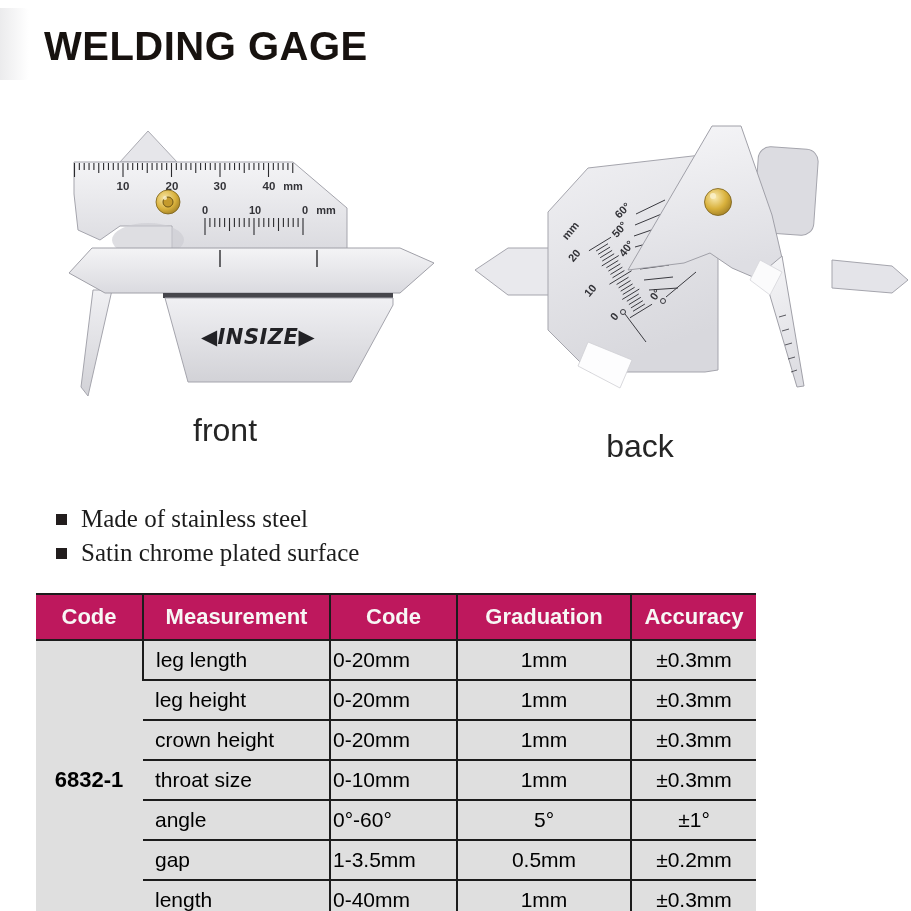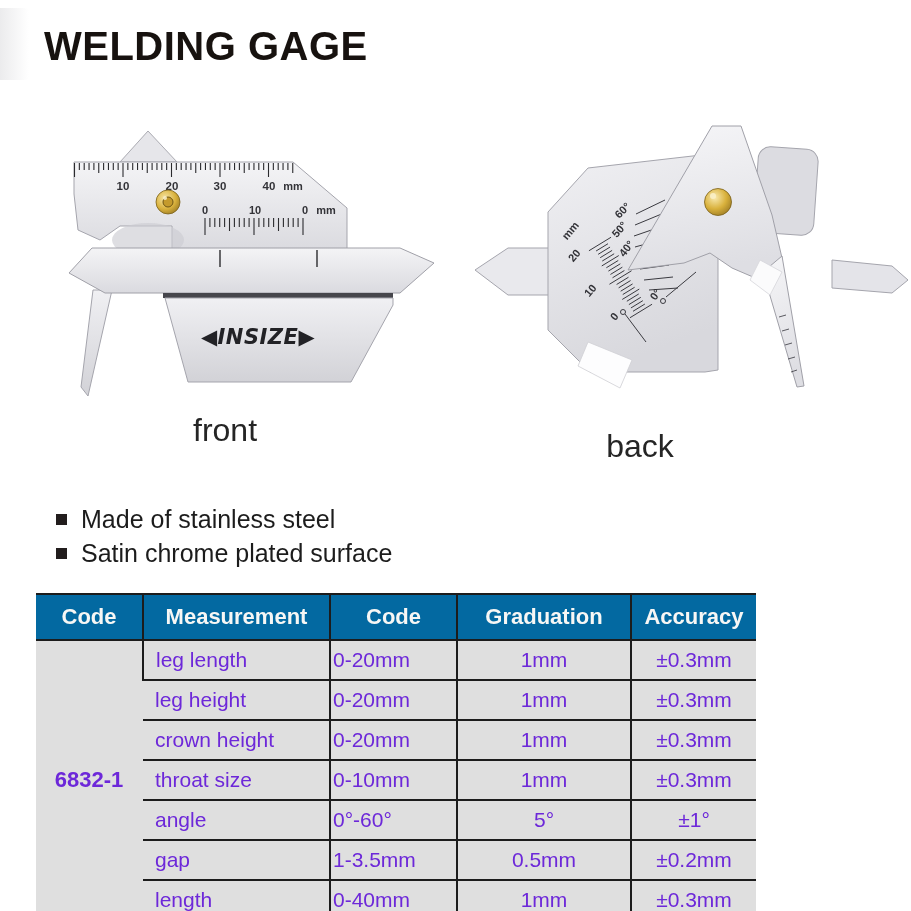--- a/index.html
+++ b/index.html
@@ -19,33 +19,33 @@
   .fig{position:absolute;}
   .fig svg{display:block;}
   .caption{
     position:absolute;font-size:32px;color:#252525;text-align:center;
   }
   .caption.front{left:60px;top:412px;width:330px;}
   .caption.back{left:460px;top:428px;width:360px;}
   .features{position:absolute;left:56px;top:506px;list-style:none;margin:0;padding:0;}
   .features li{display:flex;align-items:center;margin-bottom:8px;height:26px;}
   .bullet-icon{width:11px;height:11px;background:#221d1d;margin-right:14px;flex:0 0 auto;}
-  .feature-text{font-size:25px;color:#1c1c1c;}
+  .feature-text{font-size:25px;color:#1c1c1c;font-family:Liberation Serif, serif;}
   table.spec{
     position:absolute;left:36px;top:593px;border-collapse:collapse;table-layout:fixed;
     font-size:21px;
   }
   table.spec th{
-    background:#0369a1;color:#f7f7f5;font-weight:bold;font-size:22px;
+    background:#be185d;color:#f7f7f5;font-weight:bold;font-size:22px;
     height:42px;text-align:center;
     border-top:2px solid #1c1c1c;border-bottom:2px solid #1c1c1c;
   }
   table.spec th + th, table.spec td + td{border-left:2px solid #1c1c1c;}
   table.spec td{
-    background:#dfdfdf;height:36px;vertical-align:middle;color:#6d28d9;
+    background:#dfdfdf;height:36px;vertical-align:middle;color:#000000;
   }
   table.spec tbody tr + tr td{border-top:2px solid #1c1c1c;}
   td.code-cell{
     text-align:center;font-weight:bold;font-size:22px;border-top:none !important;
   }
   td.cell-measure{text-align:left;padding-left:12px;}
   td.cell-range{text-align:left;padding-left:2px;}
   td.cell-grad{text-align:center;}
   td.cell-acc{text-align:center;}
   .svg-label{font-family:"Liberation Sans",sans-serif;font-weight:bold;fill:#333338;}

